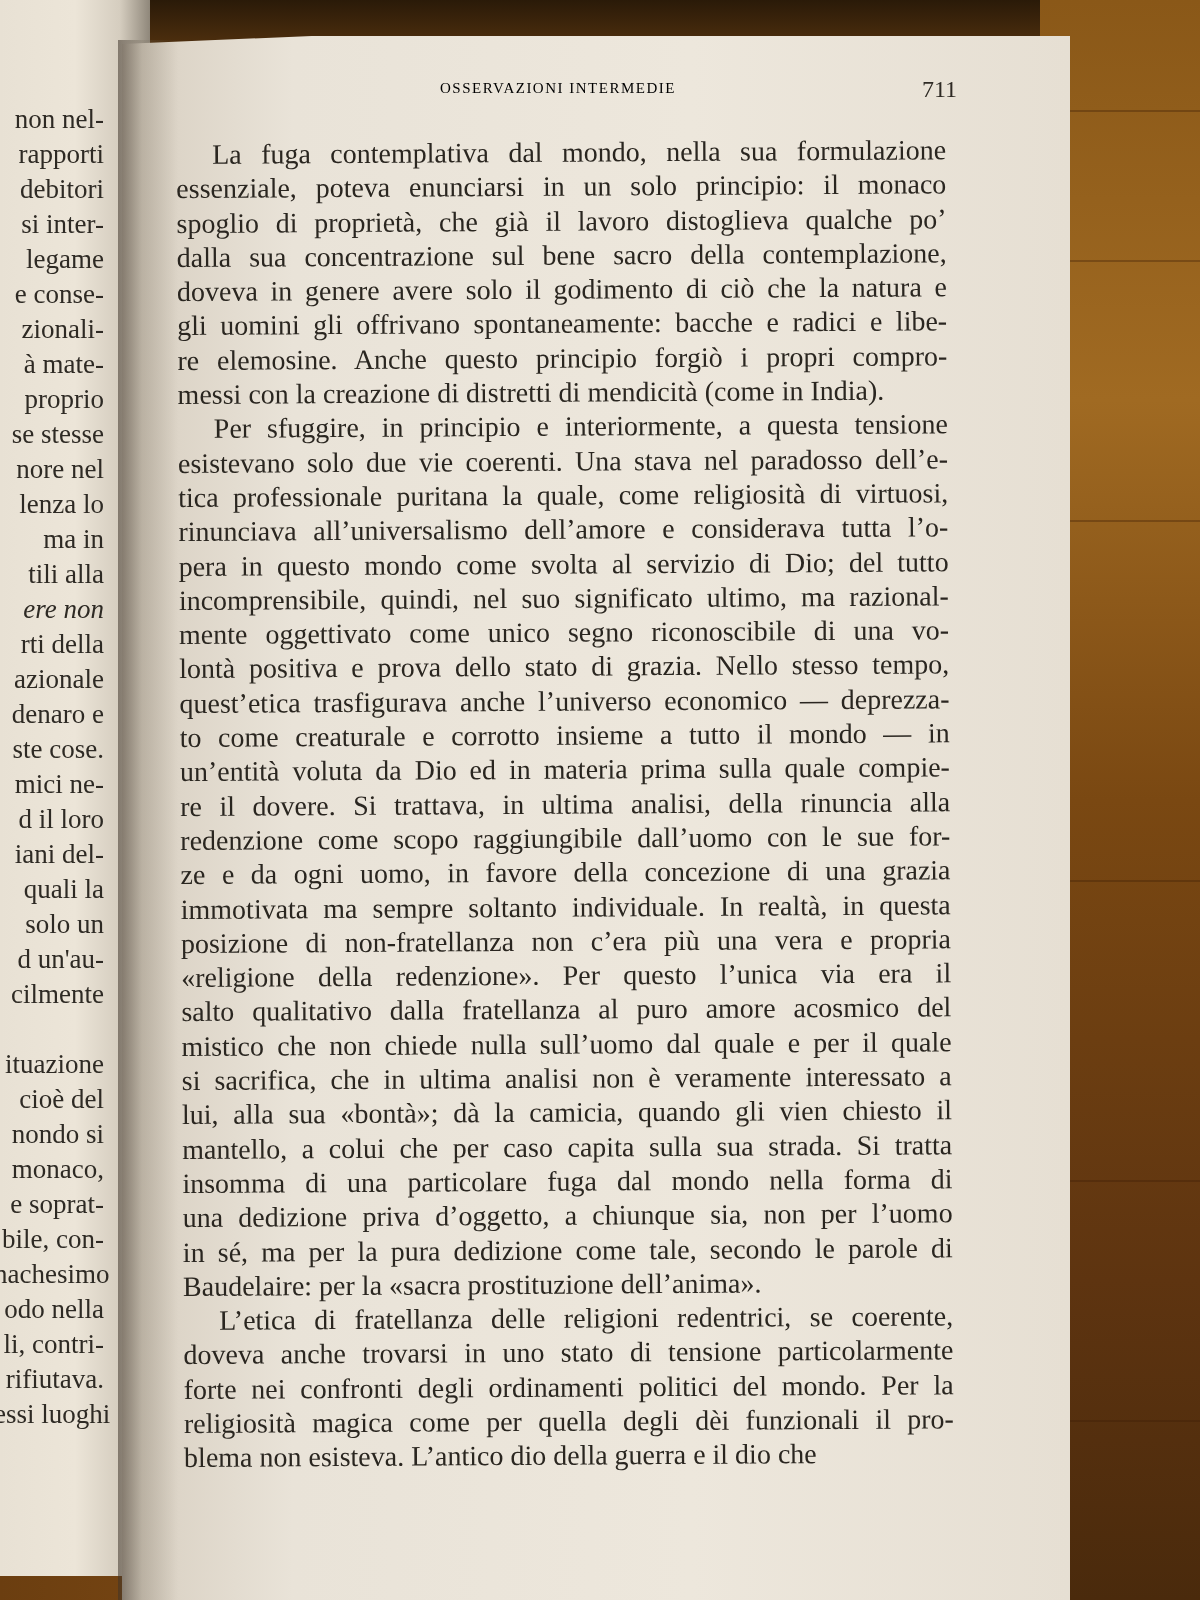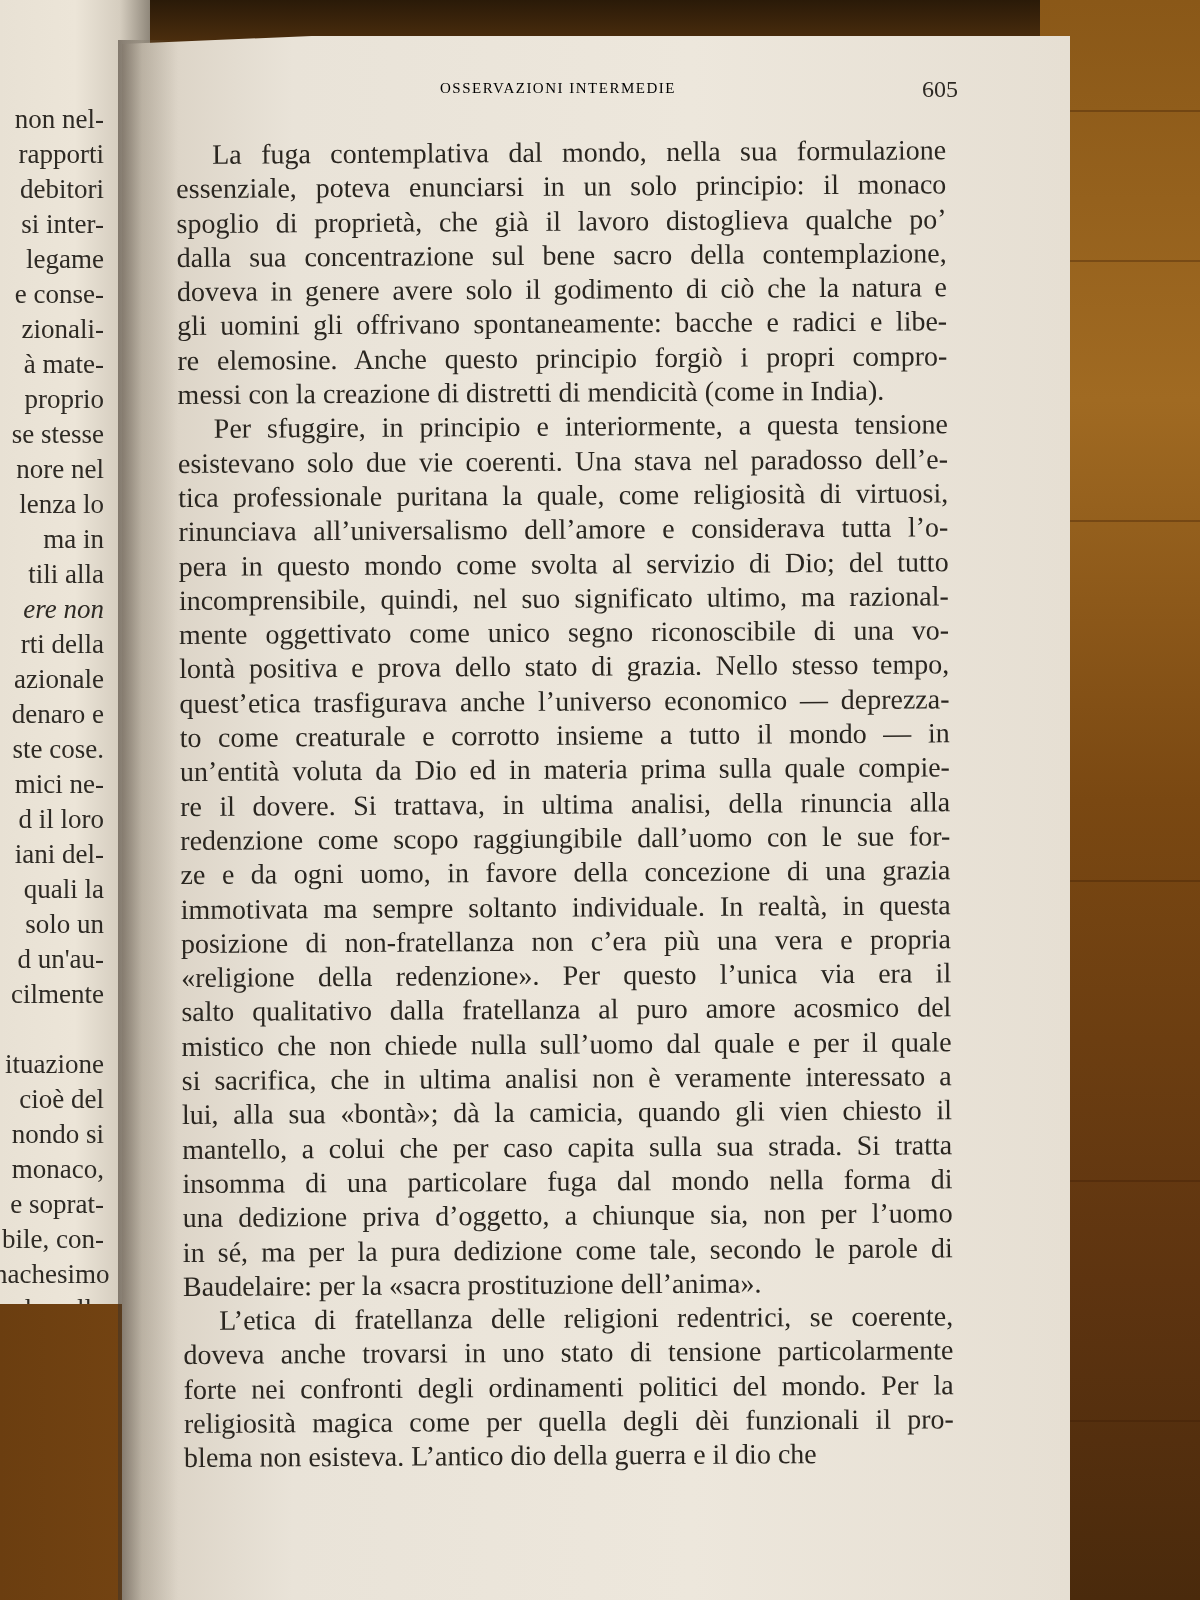--- a/index.html
+++ b/index.html
@@ -13,21 +13,21 @@
       background: linear-gradient(180deg, #2a1a08 0%, #5a3610 100%);
     }
     .wood-right {
       position: absolute; right: 0; top: 0; width: 160px; height: 1600px;
       background: linear-gradient(180deg, #8a5818 0%, #a06a22 25%, #7a4812 50%, #5e3410 80%, #4a2a0c 100%);
     }
     .grain { position: absolute; right: 0; width: 160px; height: 2px; background: rgba(60,30,5,0.35); }
 
     
     .left-page {
-      position: absolute; left: 0; top: 0; width: 150px; height: 1304px;
+      position: absolute; left: 0; top: 0; width: 150px; height: 1576px;
       background: linear-gradient(90deg, #e8e1d4 0%, #ece5d8 50%, #d5cdbf 80%, #8f877a 100%);
       overflow: hidden;
     }
     .left-lines {
       position: absolute; left: -6px; top: 102px; width: 150px;
       font-size: 27px; color: #2e2a24; line-height: 35px;
     }
     .left-lines div { white-space: nowrap; text-align: right; padding-right: 40px; }
     .left-lines .gap { height: 35px; }
     .left-lines .it { font-style: italic; }
@@ -117,21 +117,21 @@
       <div>li, contri-</div>
       <div>rifiutava.</div>
       <div>essi luoghi</div>
     </div>
 </div>
 
 <div class="right-page"></div>
 <div class="gutter"></div>
 
 <div class="running-head">Osservazioni intermedie</div>
-<div class="page-number">605</div>
+<div class="page-number">711</div>
 
 <div class="text-block" id="text-block">
     <div>
       <span class="line indent">La fuga contemplativa dal mondo, nella sua formulazione</span>
       <span class="line">essenziale, poteva enunciarsi in un solo principio: il monaco</span>
       <span class="line">spoglio di proprietà, che già il lavoro distoglieva qualche po’</span>
       <span class="line">dalla sua concentrazione sul bene sacro della contemplazione,</span>
       <span class="line">doveva in genere avere solo il godimento di ciò che la natura e</span>
       <span class="line">gli uomini gli offrivano spontaneamente: bacche e radici e libe-</span>
       <span class="line">re elemosine. Anche questo principio forgiò i propri compro-</span>

